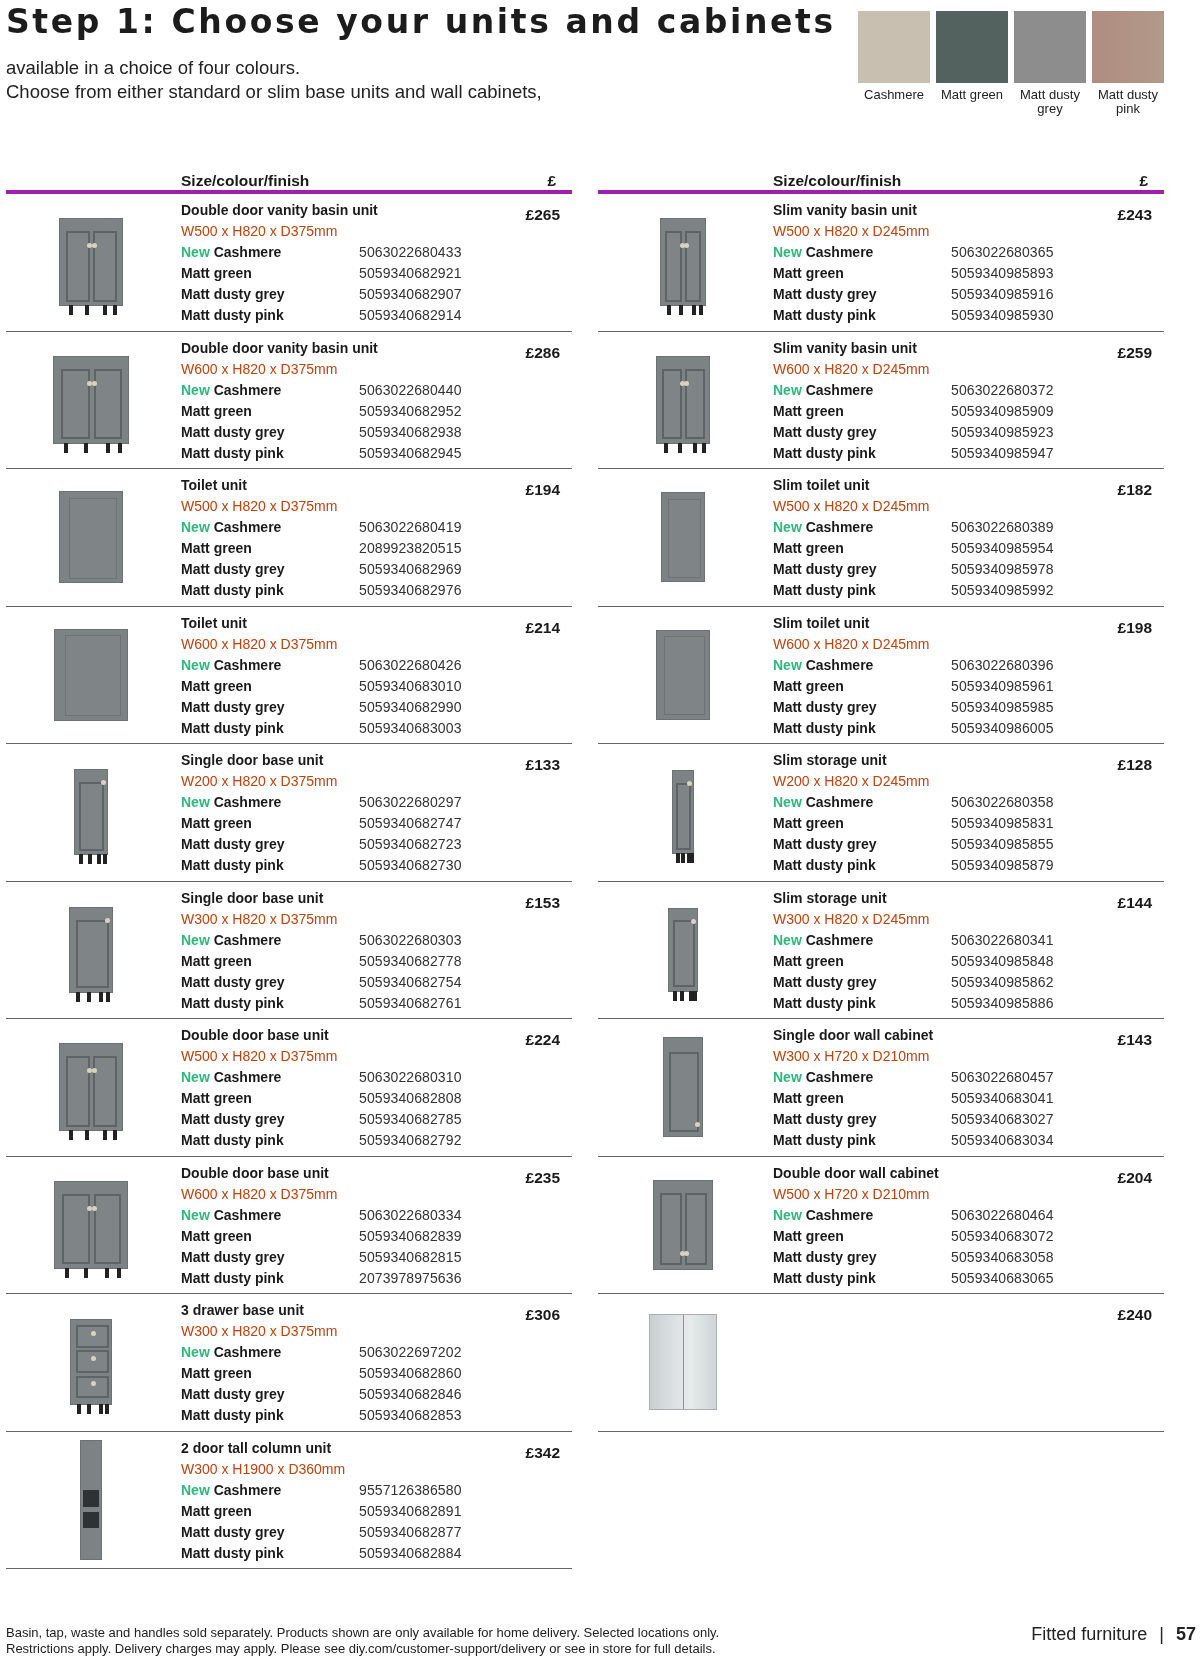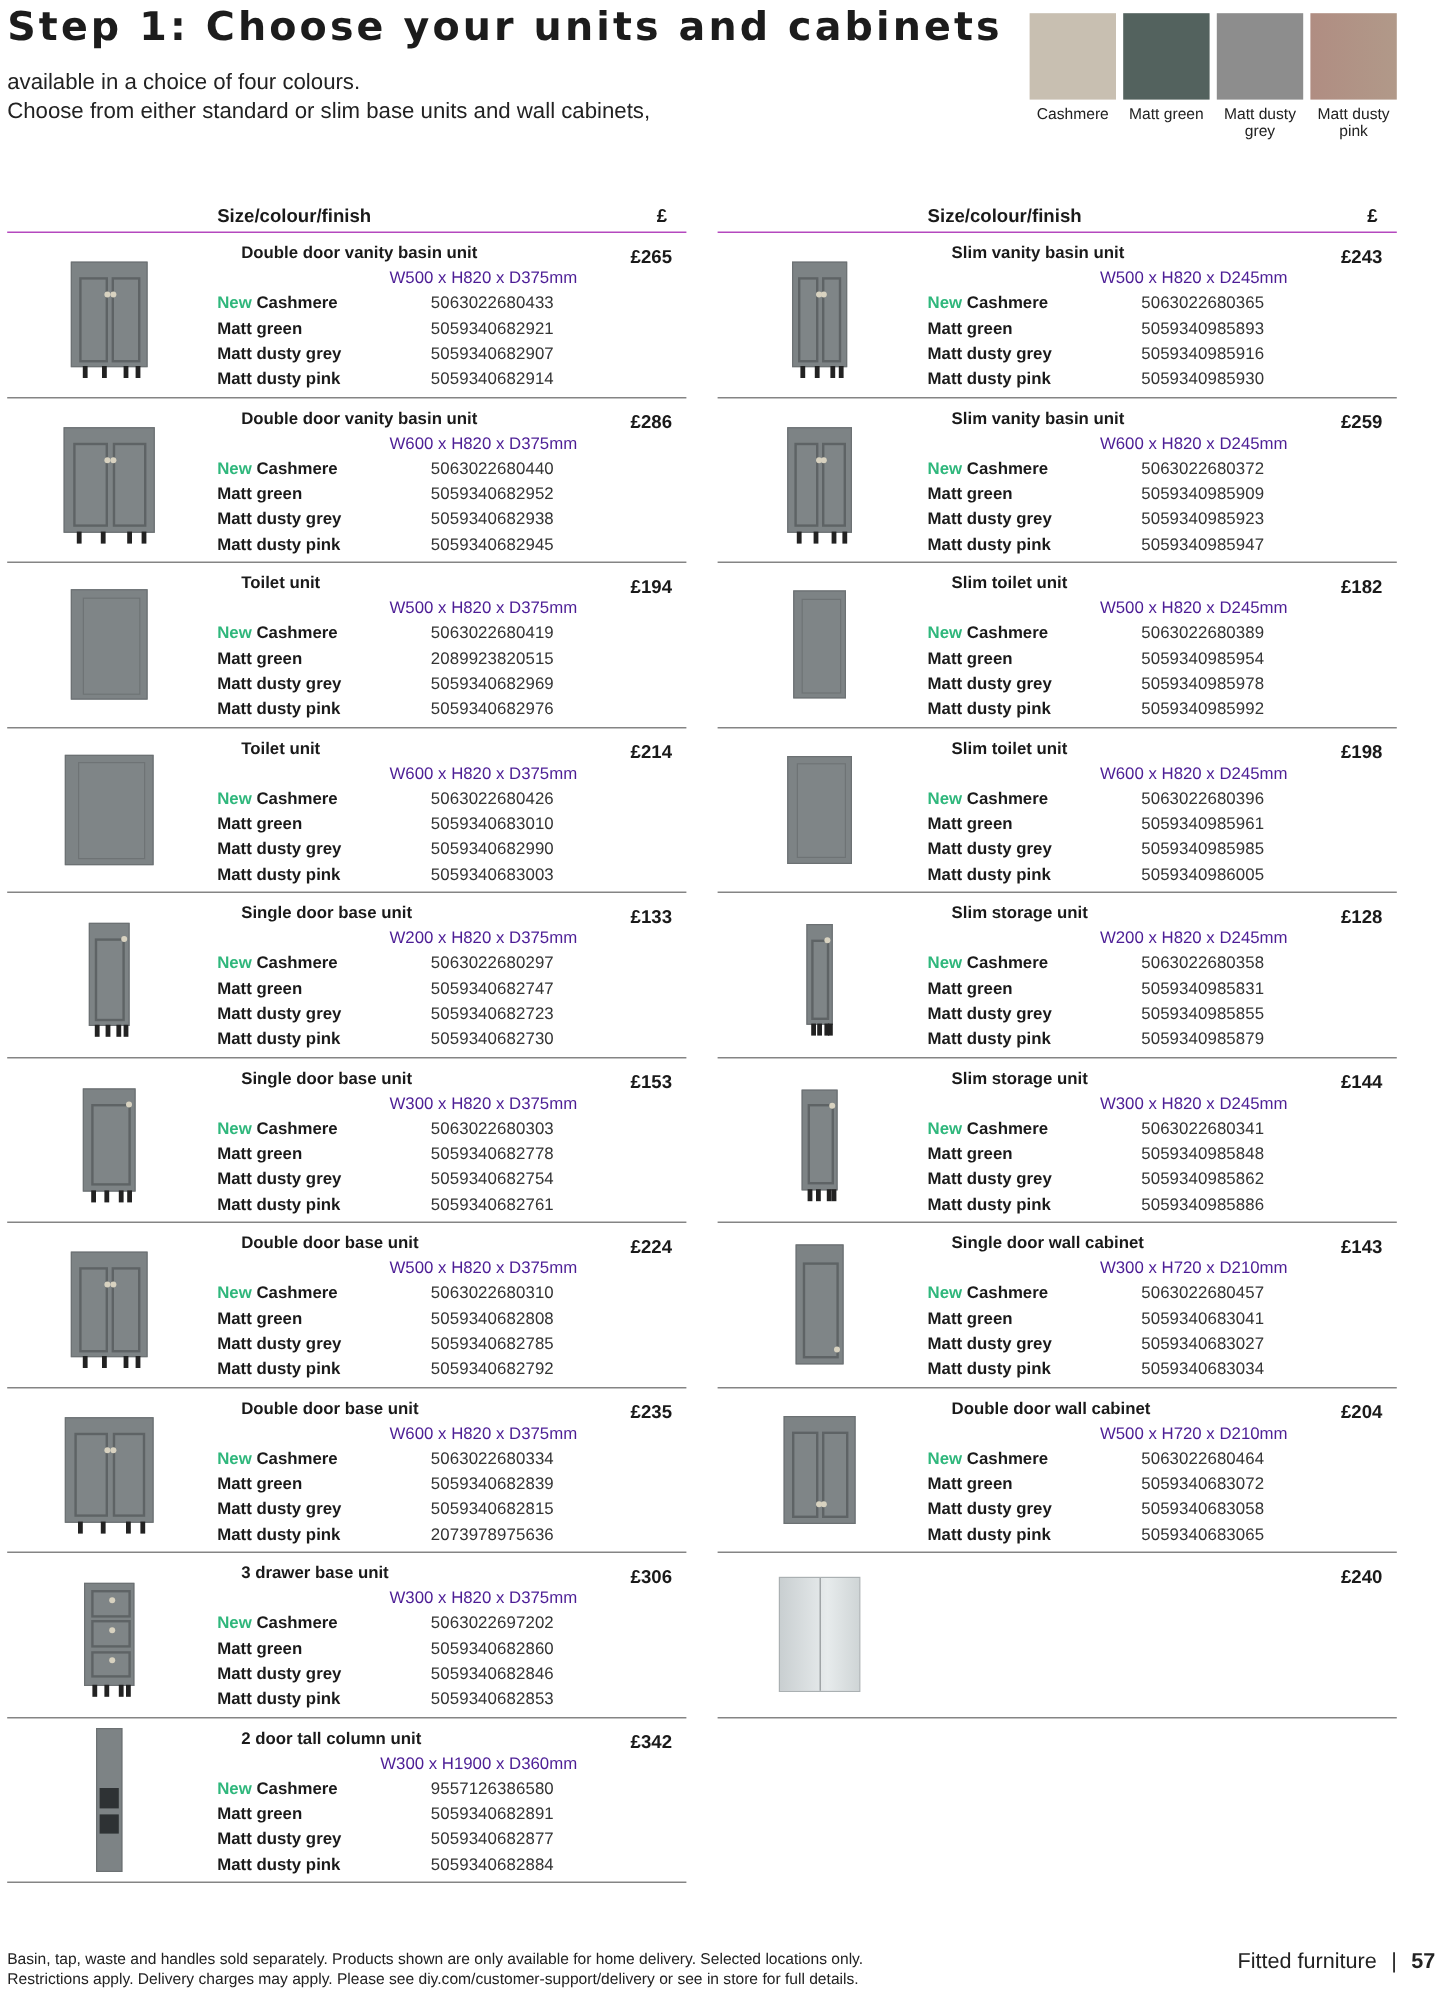--- a/index.html
+++ b/index.html
@@ -11,29 +11,29 @@
 
   .swatches { position: absolute; left: 858px; top: 11px; display: flex; gap: 6px; }
   .swatch { width: 72px; text-align: center; }
   .swatch-box { width: 72px; height: 72px; }
   .swatch-label { font-size: 13px; line-height: 14px; margin-top: 5px; color: #222; }
 
   .col { position: absolute; top: 168px; }
   .col.left { left: 6px; width: 566px; }
   .col.right { left: 598px; width: 566px; }
 
-  .col-head { height: 26px; position: relative; border-bottom: 1px solid #a21caf; }
+  .col-head { height: 26px; position: relative; border-bottom: 4px solid #a21caf; }
   .col-head .h-size { position: absolute; left: 175px; top: 4px; font-weight: bold; font-size: 15.5px; }
   .col-head .h-price { position: absolute; right: 16px; top: 4px; font-weight: bold; font-size: 15.5px; }
 
   .product { position: relative; height: 137.5px; border-bottom: 1.5px solid #666; }
   .product .img { position: absolute; left: 0; top: 0; width: 170px; height: 100%; display: flex; align-items: center; justify-content: center; }
   .product .info { position: absolute; left: 175px; top: 6px; width: 300px; }
-  .product .name { font-weight: bold; font-size: 14px; line-height: 21px; margin-left: 20px; }
-  .product .dims { font-size: 14px; line-height: 21px; color: #4c1d95; text-align: right; }
+  .product .name { font-weight: bold; font-size: 14px; line-height: 21px; }
+  .product .dims { font-size: 14px; line-height: 21px; color: #c2410c; }
   .variant { display: flex; font-size: 14px; line-height: 21px; }
   .variant .vname { width: 178px; font-weight: bold; }
   .variant .vname .new { color: #2fb77c; }
   .variant .code { color: #333; letter-spacing: 0.1px; }
   .product .price { position: absolute; right: 12px; top: 12px; font-weight: bold; font-size: 15.5px; }
 
   .product.mirrored .info { top: 34px; }
   .product.mirrored .variant .vname { width: 86px; }
 
   .footer-note { position: absolute; left: 6px; top: 1625px; font-size: 13px; line-height: 16px; color: #222; width: 840px; }

